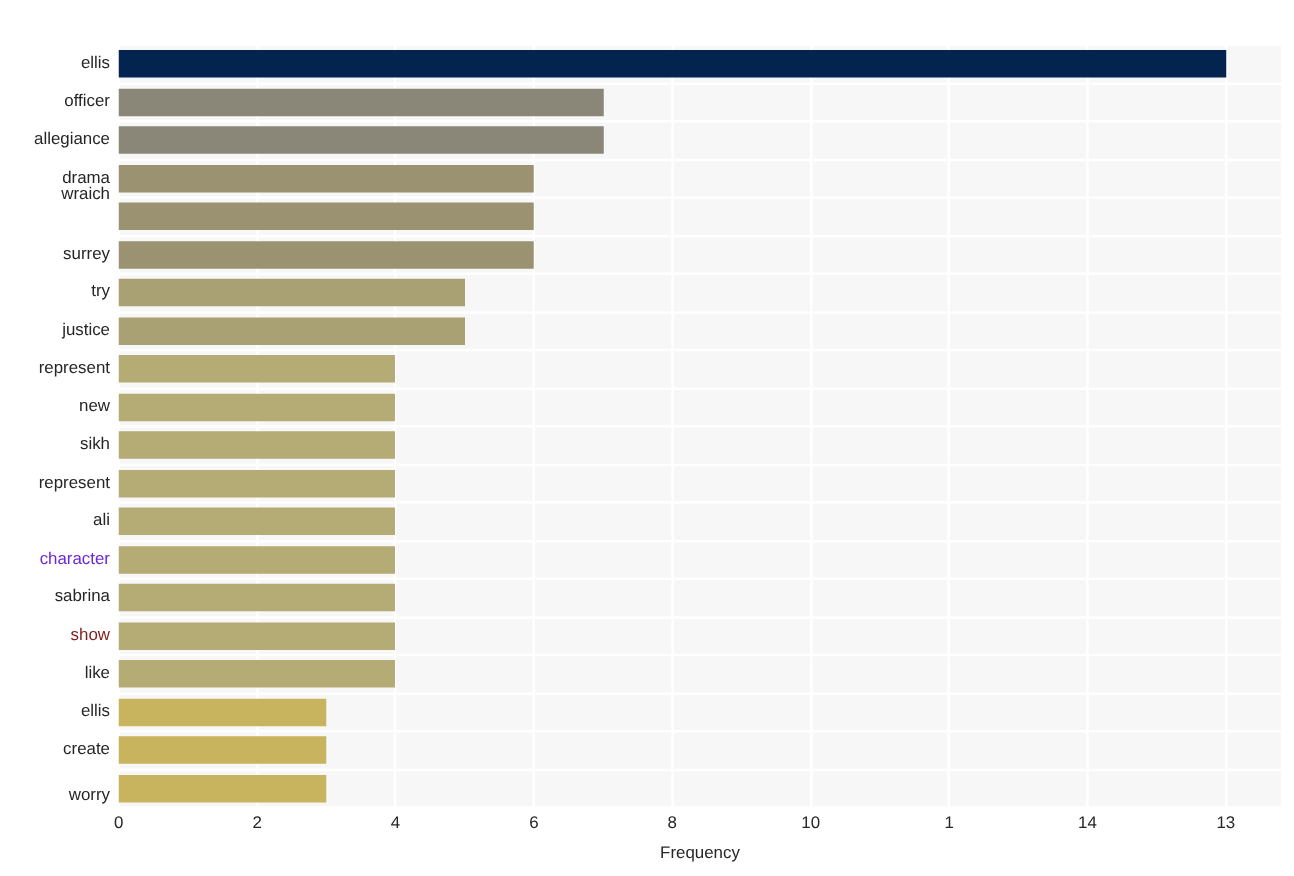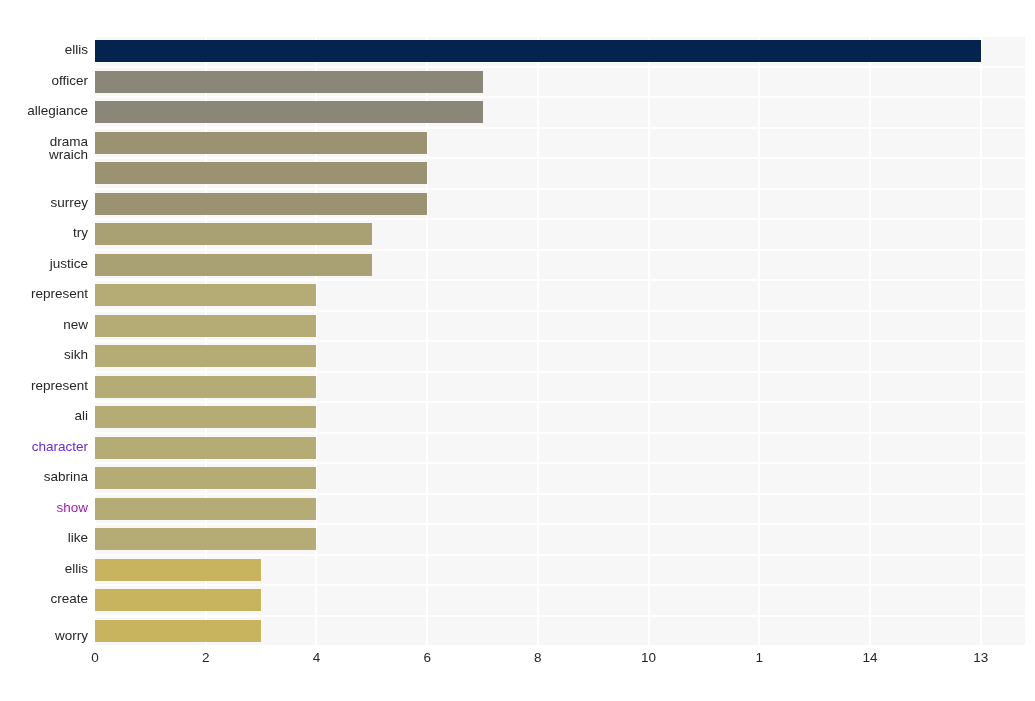--- a/index.html
+++ b/index.html
@@ -240,33 +240,34 @@
       <div class="y-tick-label" style="top: 158.75px; color: rgb(38, 38, 38);">surrey</div>
       <div class="y-tick-label" style="top: 189.25px; color: rgb(38, 38, 38);">try</div>
       <div class="y-tick-label" style="top: 219.75px; color: rgb(38, 38, 38);">justice</div>
       <div class="y-tick-label" style="top: 250.25px; color: rgb(38, 38, 38);">represent</div>
       <div class="y-tick-label" style="top: 280.75px; color: rgb(38, 38, 38);">new</div>
       <div class="y-tick-label" style="top: 311.25px; color: rgb(38, 38, 38);">sikh</div>
       <div class="y-tick-label" style="top: 341.75px; color: rgb(38, 38, 38);">represent</div>
       <div class="y-tick-label" style="top: 372.25px; color: rgb(38, 38, 38);">ali</div>
       <div class="y-tick-label" style="top: 402.75px; color: #6d28d9;">character</div>
       <div class="y-tick-label" style="top: 433.25px; color: rgb(38, 38, 38);">sabrina</div>
-      <div class="y-tick-label" style="top: 463.75px; color: #a21caf;">show</div>
+      <div class="y-tick-label" style="top: 463.75px; color: #7f1d1d;">show</div>
       <div class="y-tick-label" style="top: 494.25px; color: rgb(38, 38, 38);">like</div>
       <div class="y-tick-label" style="top: 524.75px; color: rgb(38, 38, 38);">ellis</div>
       <div class="y-tick-label" style="top: 555.25px; color: rgb(38, 38, 38);">create</div>
       <div class="y-tick-label" style="top: 592px; color: rgb(38, 38, 38);">worry</div>
     </div>
 
   <div id="x-axis">
       <div class="x-tick-label" style="left: 0px; color: rgb(38, 38, 38);">0</div>
       <div class="x-tick-label" style="left: 110.714px; color: rgb(38, 38, 38);">2</div>
       <div class="x-tick-label" style="left: 221.429px; color: rgb(38, 38, 38);">4</div>
       <div class="x-tick-label" style="left: 332.143px; color: rgb(38, 38, 38);">6</div>
       <div class="x-tick-label" style="left: 442.857px; color: rgb(38, 38, 38);">8</div>
       <div class="x-tick-label" style="left: 553.571px; color: rgb(38, 38, 38);">10</div>
       <div class="x-tick-label" style="left: 664.286px; color: rgb(38, 38, 38);">1</div>
       <div class="x-tick-label" style="left: 775px; color: rgb(38, 38, 38);">14</div>
       <div class="x-tick-label" style="left: 885.714px; color: rgb(38, 38, 38);">13</div>
     </div>
 
+  <div id="x-axis-title" style="color: rgb(38, 38, 38);">Frequency</div>
 
 </div>
 
 </body></html>

